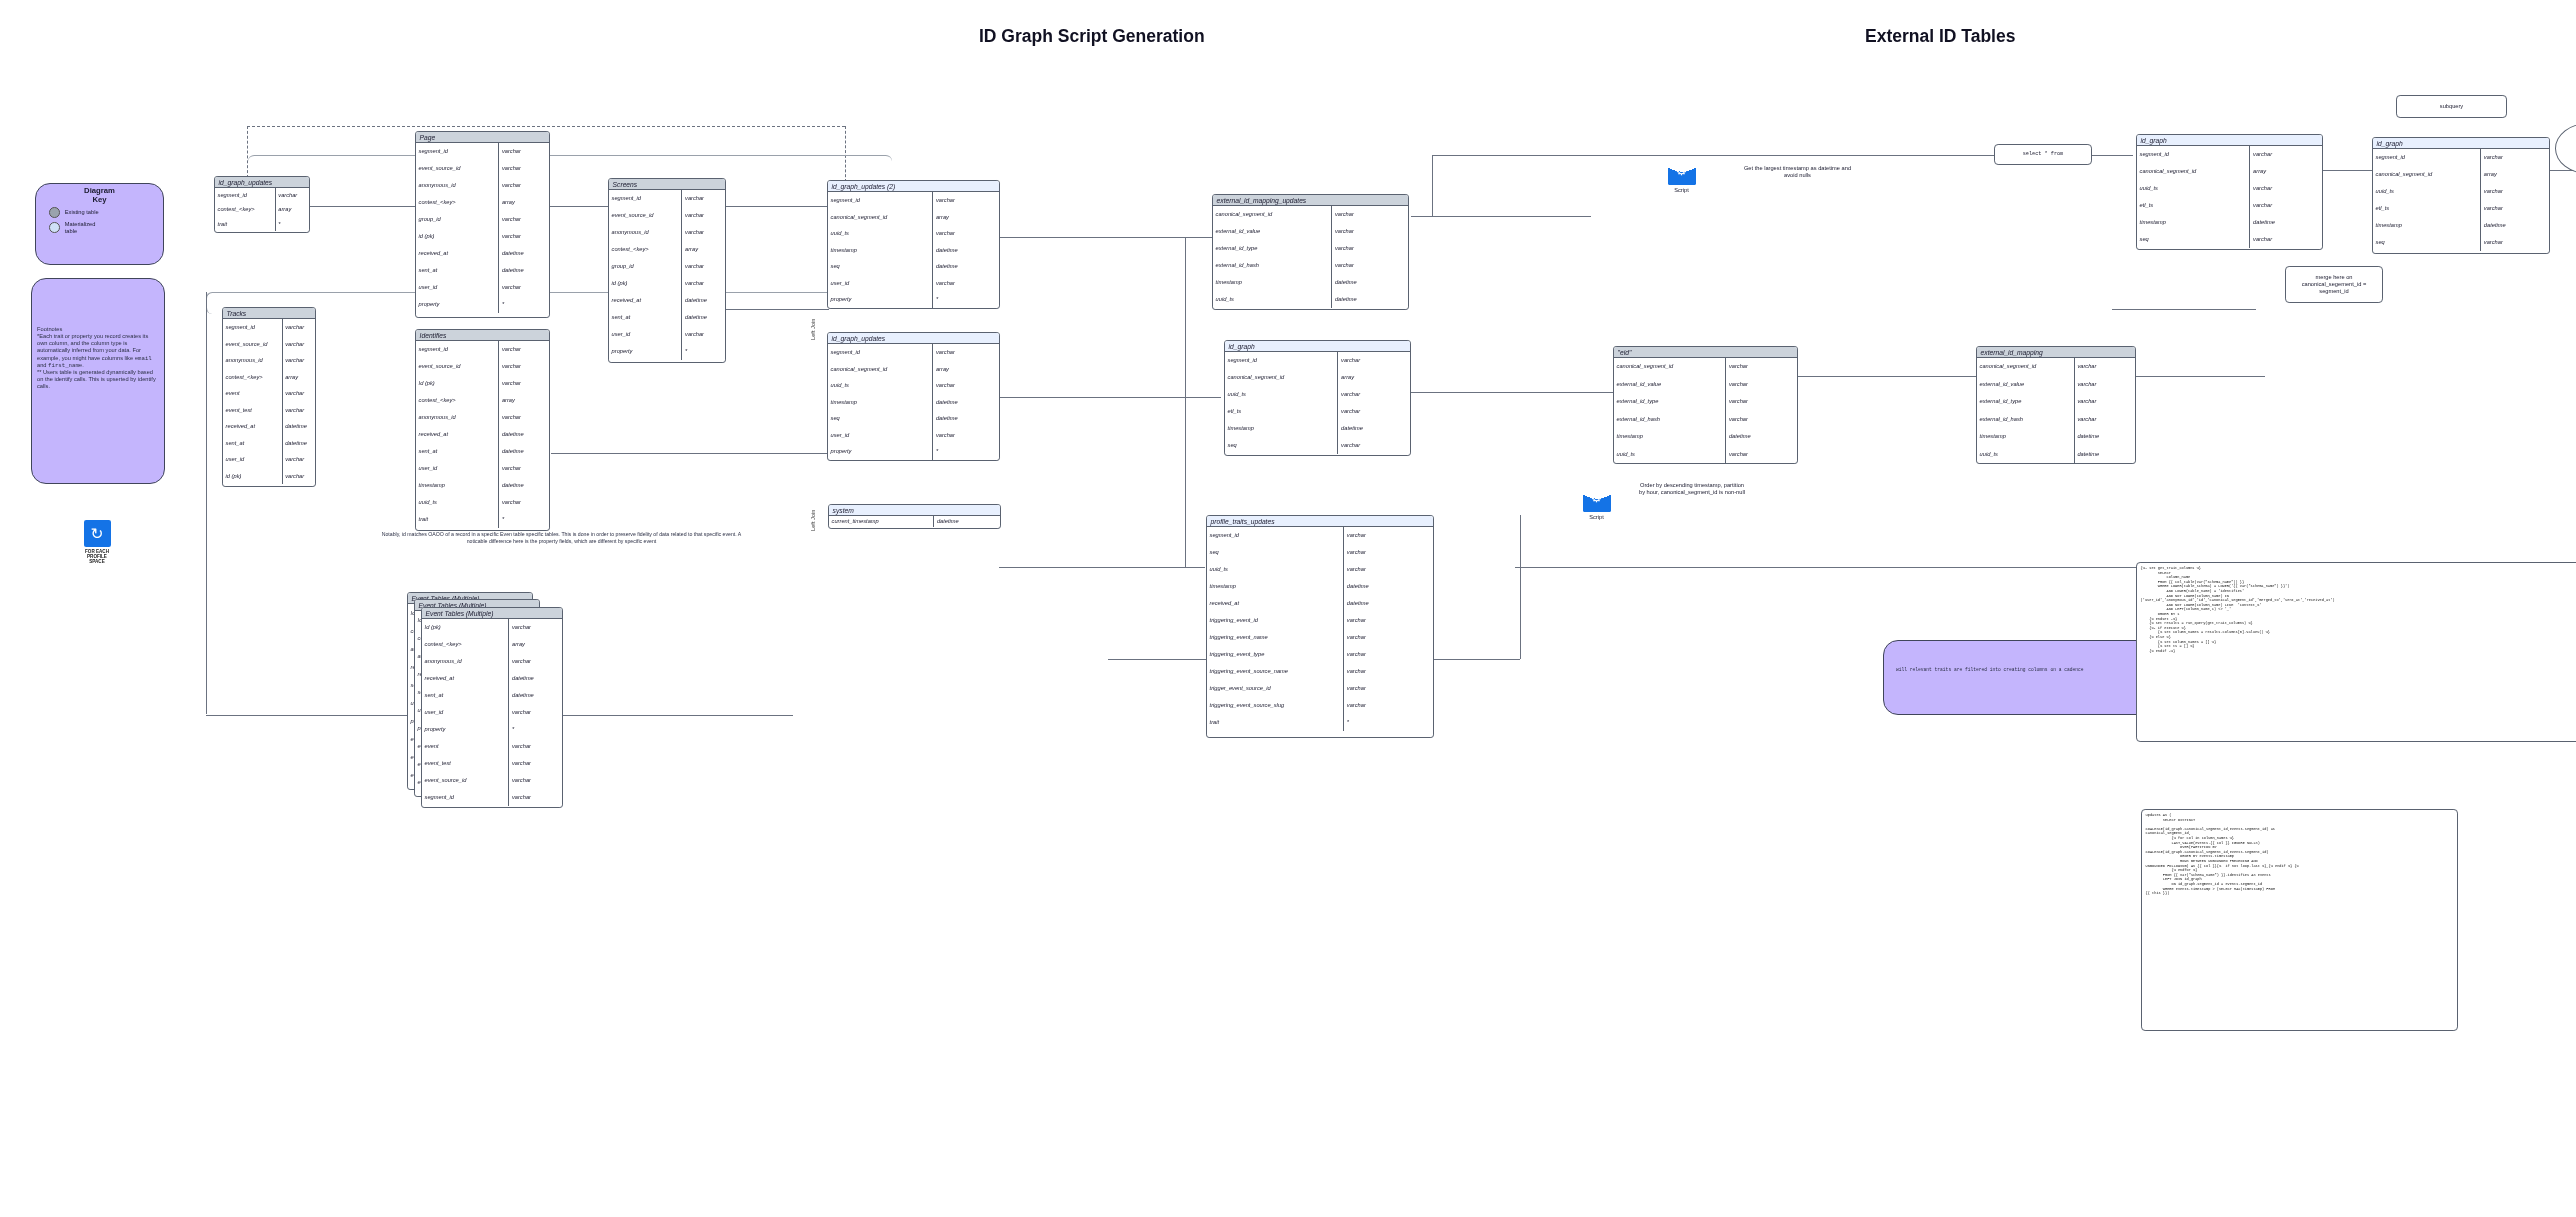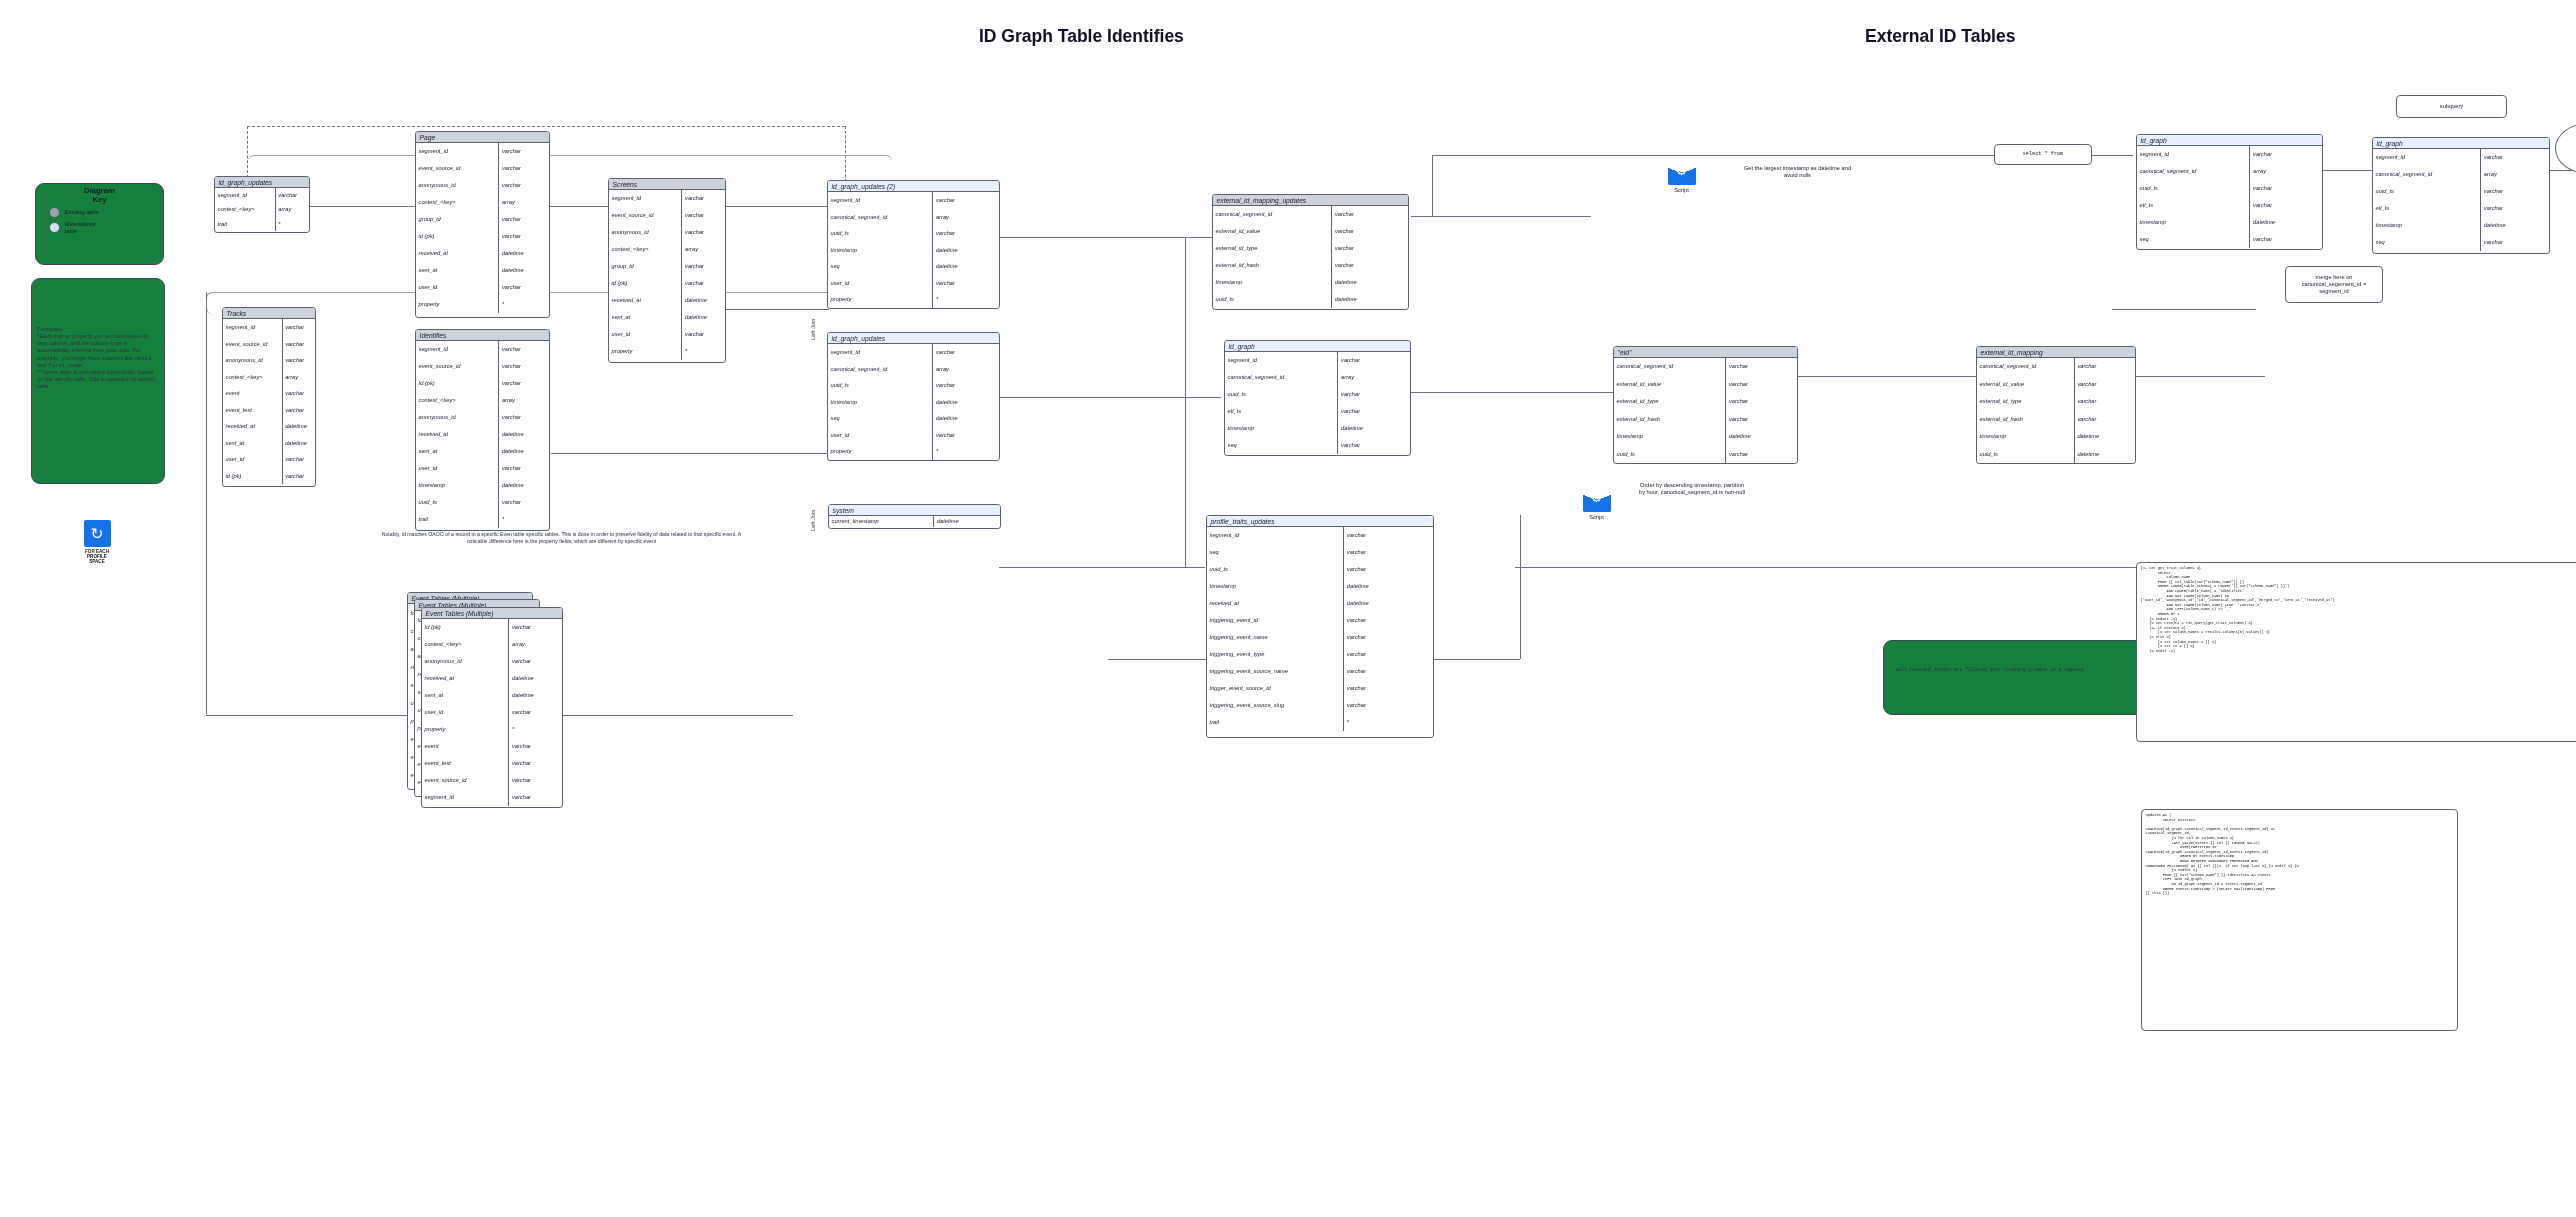--- a/index.html
+++ b/index.html
@@ -13,21 +13,21 @@
        box-sizing:border-box;overflow:hidden;font-style:italic;}
   .tbl .hdr{padding:1.5px 3.6px;font-size:6.7px;font-style:italic;border-bottom:0.5px solid #5a6270;
             background:#ccd3db;white-space:nowrap;}
   .tbl.mat .hdr{background:#e8f0fe;}
   .tbl .rows{display:block;}
   .tbl .row{display:flex;font-size:5.7px;line-height:1.0;}
   .tbl .c1{flex:0 0 58%;padding:1px 2.6px;border-right:0.5px solid #5a6270;overflow:hidden;white-space:nowrap;}
   .tbl .c2{flex:1;padding:1px 2.6px;overflow:hidden;white-space:nowrap;}
 
   
-  .card{position:absolute;border:0.5px solid #40455a;border-radius:9px;background:#15803d;box-sizing:border-box;}
+  .card{position:absolute;border:0.5px solid #40455a;border-radius:15px;background:#c4b5fd;box-sizing:border-box;}
   .key-title{text-align:center;font-weight:bold;font-size:7.7px;margin-top:3.1px;line-height:1.1;}
   .key-row{display:flex;align-items:center;margin:3.1px 0 0 13.4px;}
   .swatch{width:8.8px;height:8.8px;border-radius:50%;border:0.5px solid #555;margin-right:4.6px;flex:0 0 auto;}
   .key-lbl{font-size:5.7px;line-height:1.15;}
   .note{position:absolute;font-size:5.7px;line-height:1.25;color:#2b2f45;}
   .mono{font-family:"Liberation Mono",monospace;}
 
   
   .lbox{position:absolute;border:0.5px solid #5a6270;border-radius:4.1px;background:#fff;
         display:flex;align-items:center;justify-content:center;text-align:center;
@@ -58,21 +58,21 @@
   .rot{position:absolute;font-size:5.7px;color:#333;transform:rotate(-90deg);transform-origin:left top;white-space:nowrap;}
   .circle{position:absolute;border:0.5px solid #5a6270;border-radius:50%;background:#fff;
           display:flex;align-items:center;justify-content:center;font-size:6.2px;}
   .round-grp{position:absolute;border:0.5px solid #9aa1ab;border-radius:6.2px;}
 </style>
 </head>
 <body>
 
 <div id="canvas">
 
-  <div class="sect-title" style="left:979px;top:26px;">ID Graph Table Identifies</div>
+  <div class="sect-title" style="left:979px;top:26px;">ID Graph Script Generation</div>
   <div class="sect-title" style="left:1865px;top:26px;">External ID Tables</div>
 
   <div class="card" style="left:35px;top:183px;width:129px;height:82px;">
     <div class="key-title">Diagram</div>
     <div class="key-title" style="margin-top:0;">Key</div>
     <div class="key-row">
       <span class="swatch" style="background:#9aa3ad;"></span>
       <span class="key-lbl">Existing table</span>
     </div>
     <div class="key-row">

